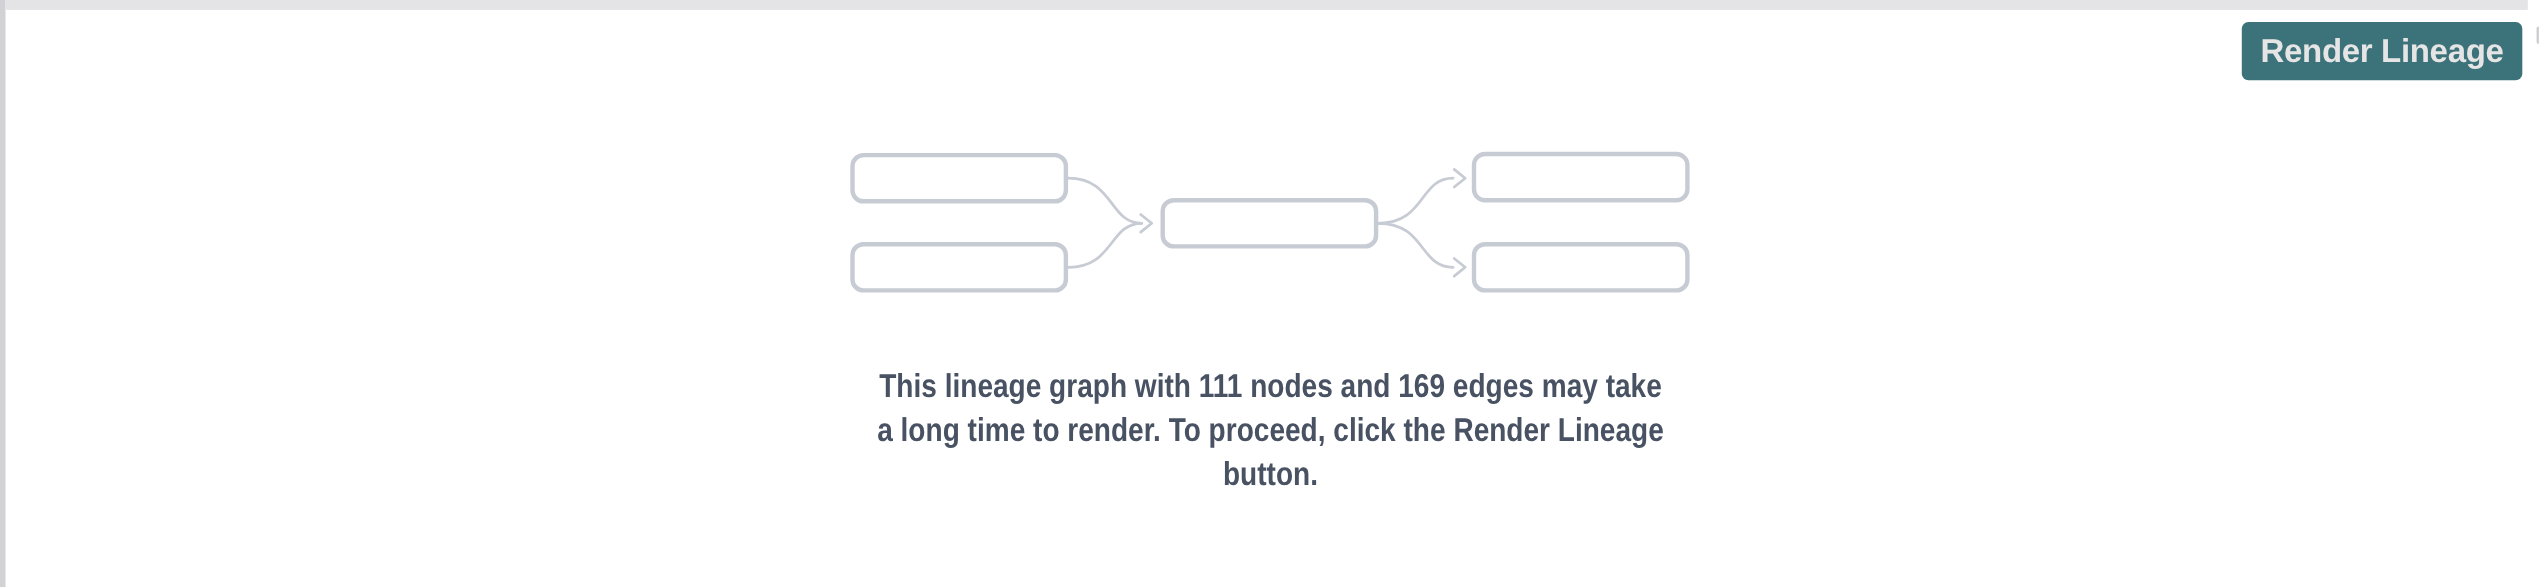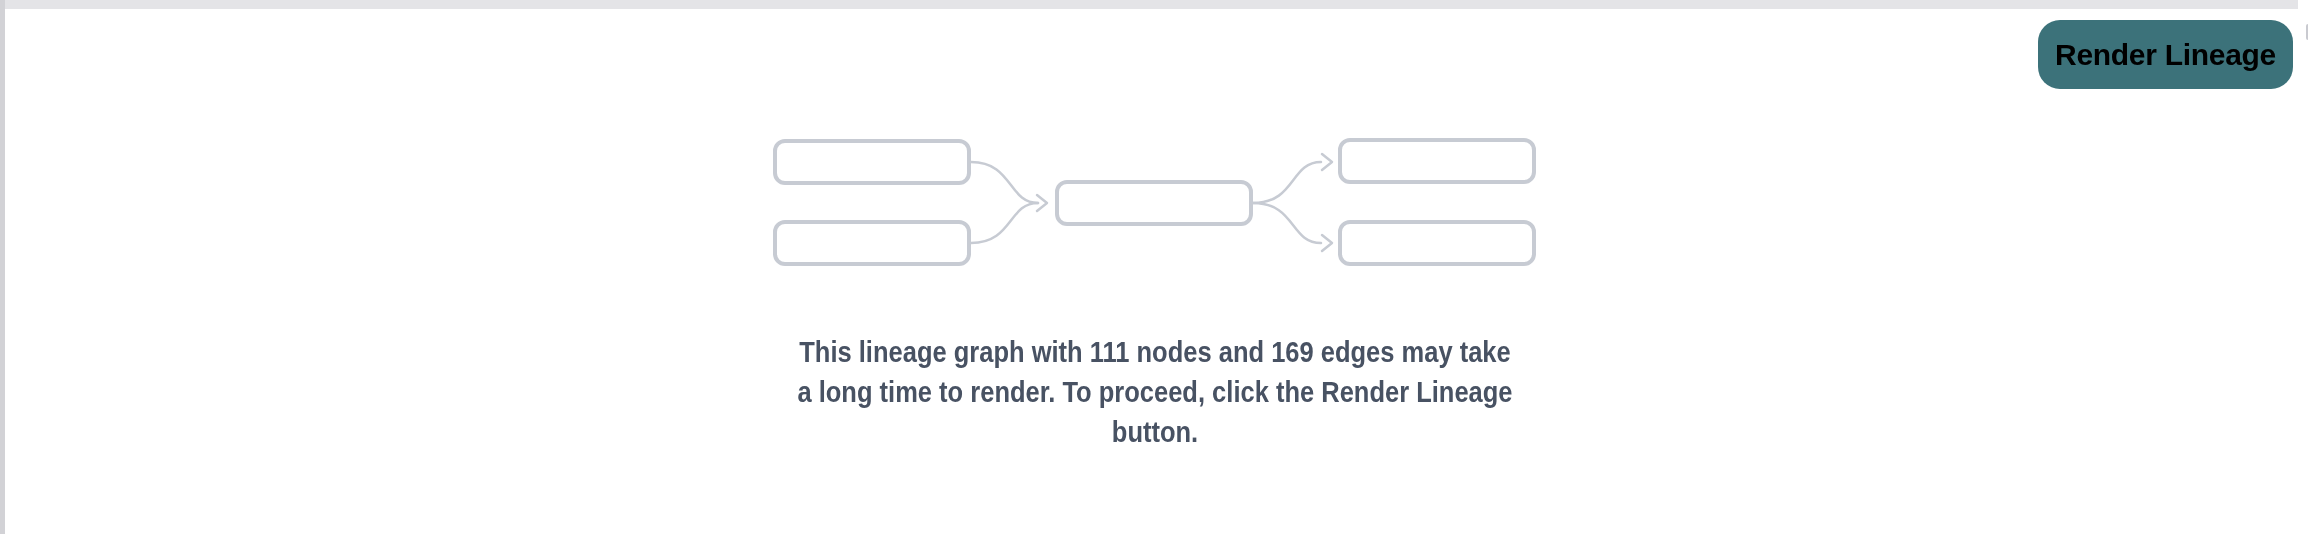--- a/index.html
+++ b/index.html
@@ -21,24 +21,24 @@
     background: #e4e4e7;
   }
   .edge-sliver {
     position: absolute; left: 2306px; top: 24px;
     width: 2px; height: 16px;
     background: #c9cad0;
     border-radius: 2px 0 0 2px;
   }
   .render-btn {
     position: absolute; left: 2038px; top: 20px;
-    width: 255px; height: 69px;
-    border: none; border-radius: 22px;
+    width: 255px; height: 53px;
+    border: none; border-radius: 6px;
     background: #3c727a;
-    color: #000000;
+    color: #e5e5e5;
     font-family: inherit;
     font-size: 30px; font-weight: 700;
     letter-spacing: -0.3px;
     display: flex; align-items: center; justify-content: center;
     cursor: pointer;
   }
   .placeholder-svg {
     position: absolute; left: 770px; top: 133px;
     width: 770px; height: 140px;
   }

